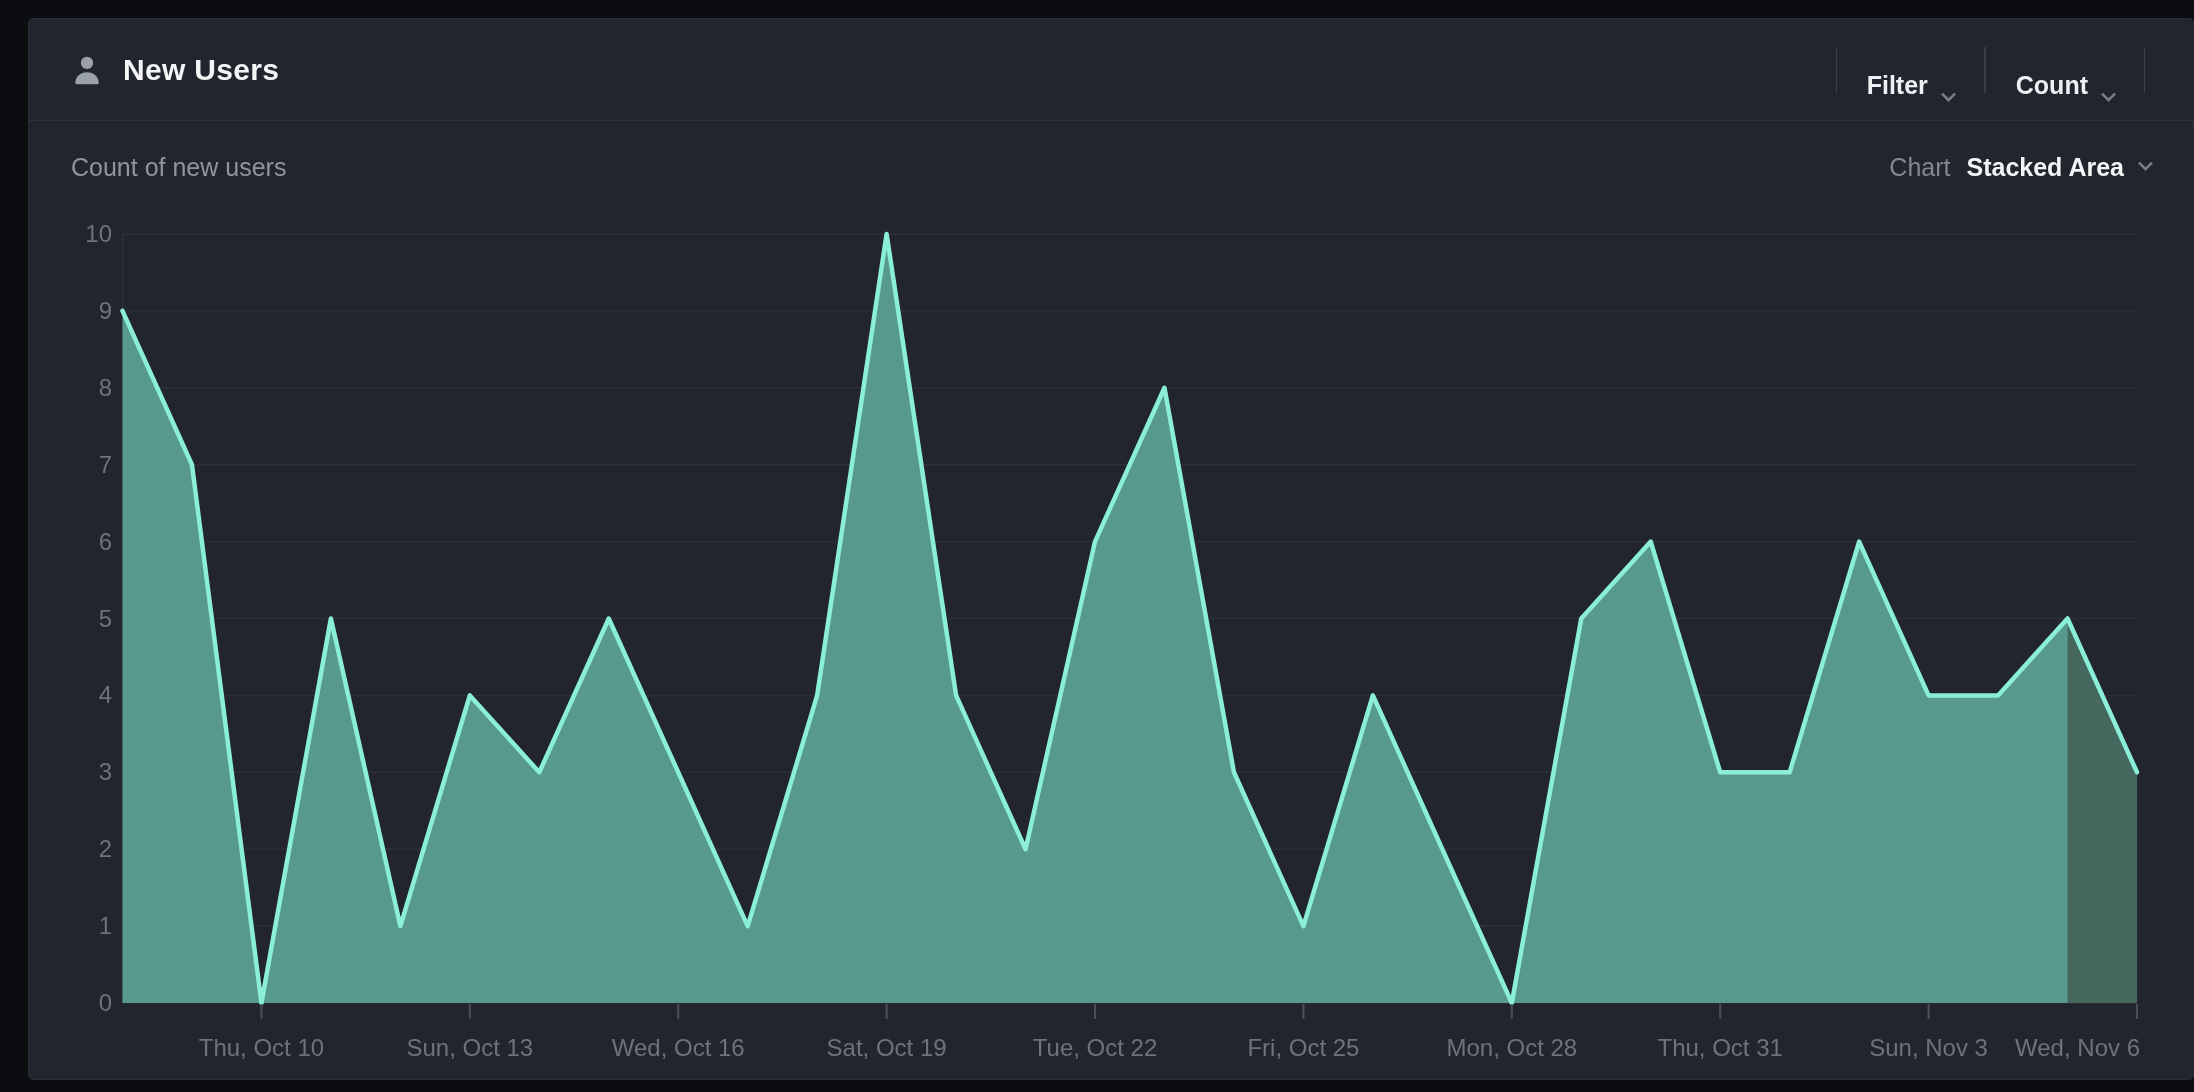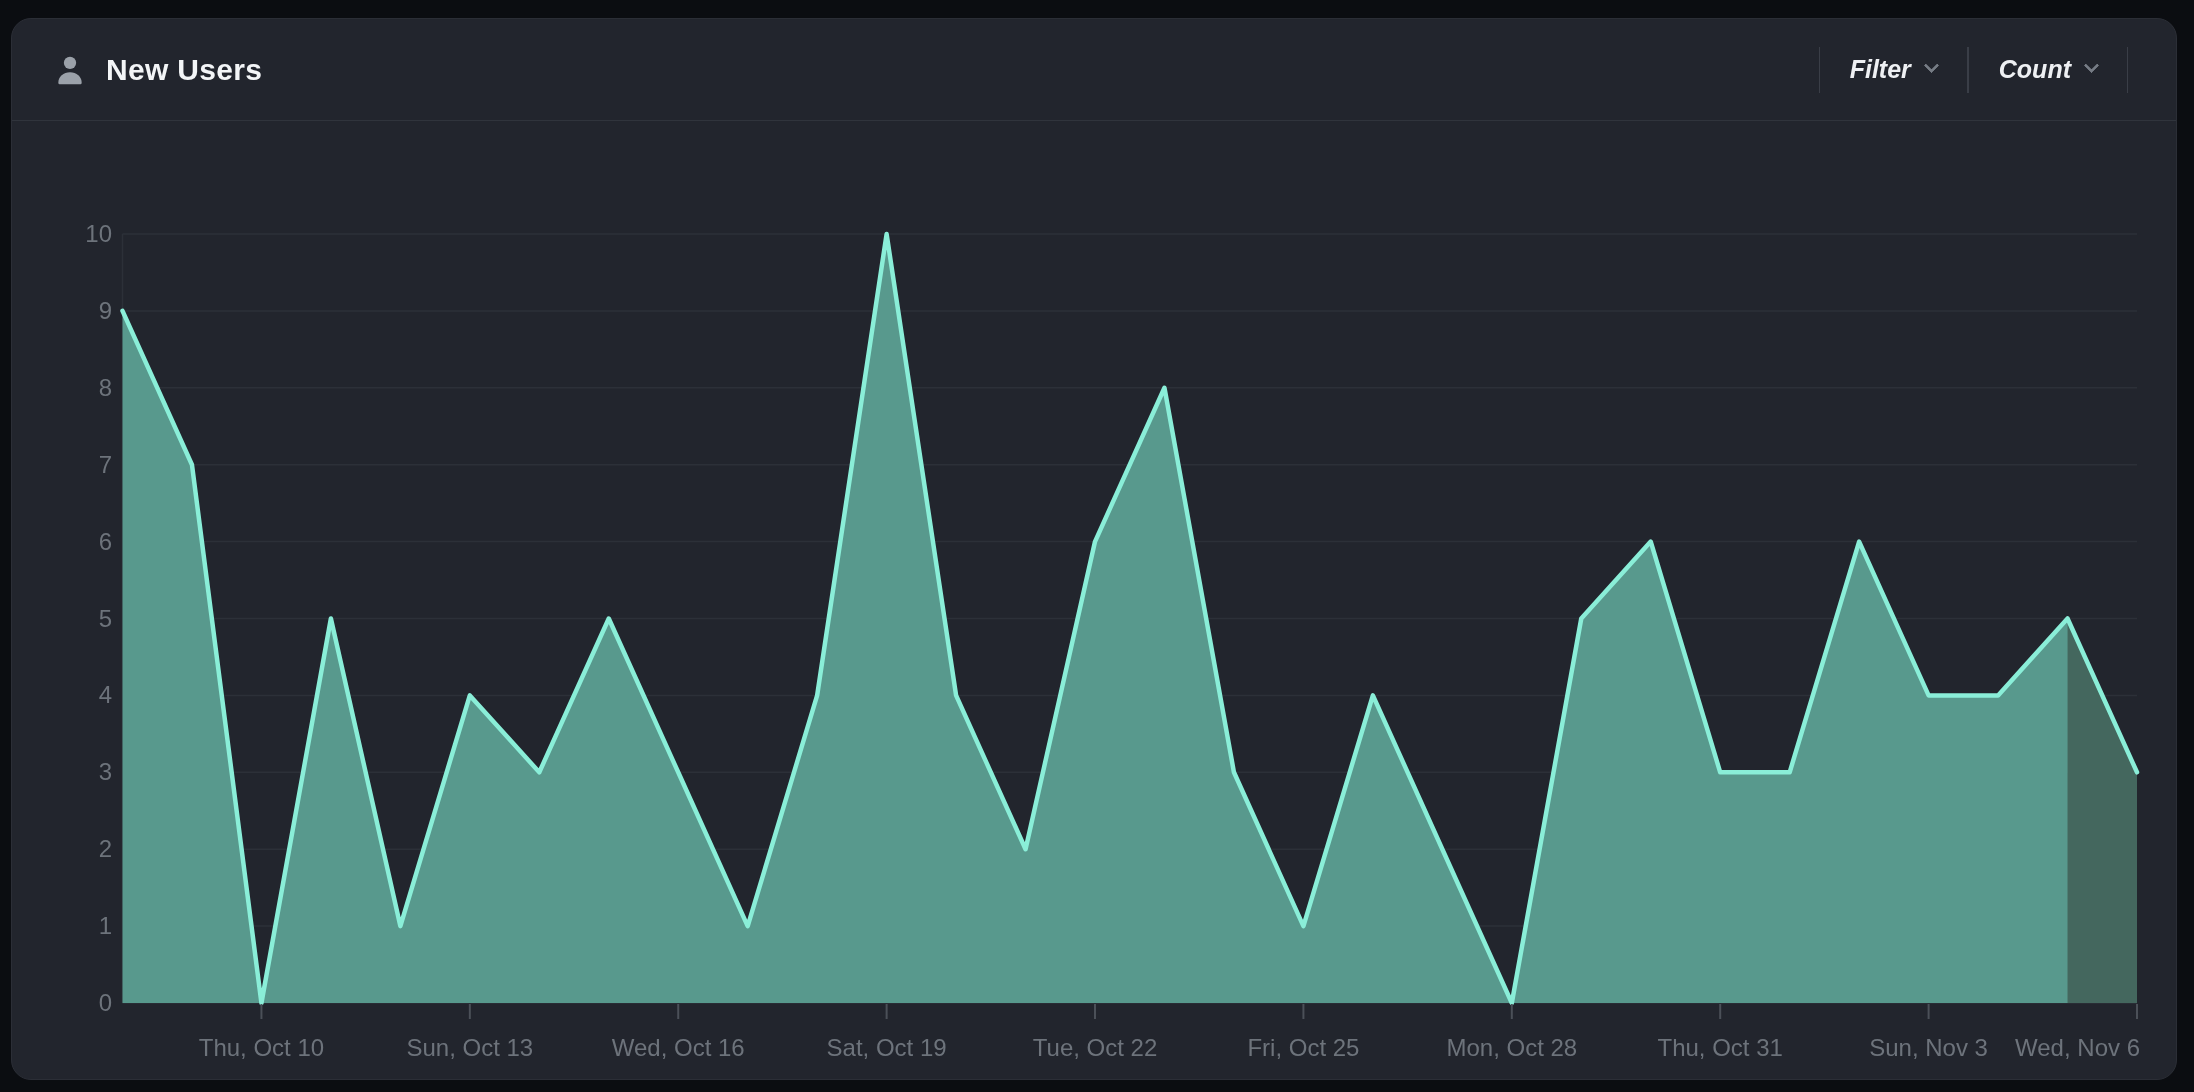--- a/index.html
+++ b/index.html
@@ -1,31 +1,31 @@
 <!DOCTYPE html>
 <html><head>
 <meta charset="utf-8">
 <style>
   * { margin:0; padding:0; box-sizing:border-box; }
   html,body { width:2194px; height:1092px; background:#0b0d11; overflow:hidden;
               font-family:"Liberation Sans", sans-serif; }
-  .card { position:absolute; left:11px; top:18px; width:2166px; height:1062px;
-          background:#22252d; border:1px solid #2b2e36; border-radius:20px;padding-left:20px; }
+  .card { position:absolute; left:28px; top:18px; width:2166px; height:1062px;
+          background:#22252d; border:1px solid #2b2e36; border-radius:5px;padding-left:20px; }
   
   .card-header { position:absolute; left:0; top:0; right:0; height:102px;
                  border-bottom:1px solid #30343c; display:flex; align-items:center; }
   .title-group { display:flex; align-items:center; gap:18px; padding-left:40px; }
   .person-ic { width:36px; height:36px; display:inline-flex; }
   .title { font-size:30px; font-weight:700; color:#f3f5f7; letter-spacing:.3px; }
   .controls { margin-left:auto; display:flex; align-items:center; padding-right:48px; }
   .separator { width:1px; height:46px; background:#3a3e47; }
-  .control { display:flex; align-items:center; gap:15px; padding:0 30px; height:60px;
+  .control { display:flex; align-items:flex-end; gap:15px; padding:0 30px; height:60px;
              background:none; border:none; cursor:pointer;
              font-family:"Liberation Sans", sans-serif;
-             font-size:25px; font-weight:600; color:#eef0f3;font-style:italic; }
+             font-size:25px; font-weight:600; color:#eef0f3; }
   .chevron { width:11px; height:11px; border-right:3px solid #767c85;
              border-bottom:3px solid #767c85; transform:rotate(45deg);
              margin-top:-8px; border-radius:1px; flex:0 0 auto; }
   
   .sub-row { position:absolute; left:0; right:0; top:102px; height:92px;
              display:flex; align-items:center; padding:0 42px 0 42px; }
   .metric-label { font-size:25px; color:#8f959e; }
   .chart-select { margin-left:auto; display:flex; align-items:center; gap:16px; cursor:pointer; }
   .chart-select .lbl { font-size:25px; color:#82888f; }
   .chart-select .val { font-size:25px; font-weight:700; color:#f3f5f7; }
@@ -59,20 +59,28 @@
       <span class="separator"></span>
       <span class="separator"></span>
       <button class="control">
         <span>Count</span>
         <span class="chevron"></span>
       </button>
       <span class="separator"></span>
     </div>
   </div>
 
+  <div class="sub-row">
+    <span class="metric-label">Count of new users</span>
+    <div class="chart-select">
+      <span class="lbl">Chart</span>
+      <span class="val">Stacked Area</span>
+      <span class="chevron"></span>
+    </div>
+  </div>
 
 </div>
 
 <svg id="chart-svg" viewBox="0 0 2194 1092">
     <line x1="122.5" y1="1003" x2="2137" y2="1003" stroke="#2c3038" stroke-width="1.5"></line>
     <text x="112" y="1011" text-anchor="end" fill="#6d737b" font-size="24">0</text>
     <line x1="122.5" y1="926.1" x2="2137" y2="926.1" stroke="#2c3038" stroke-width="1.5"></line>
     <text x="112" y="934.1" text-anchor="end" fill="#6d737b" font-size="24">1</text>
     <line x1="122.5" y1="849.2" x2="2137" y2="849.2" stroke="#2c3038" stroke-width="1.5"></line>
     <text x="112" y="857.2" text-anchor="end" fill="#6d737b" font-size="24">2</text>

